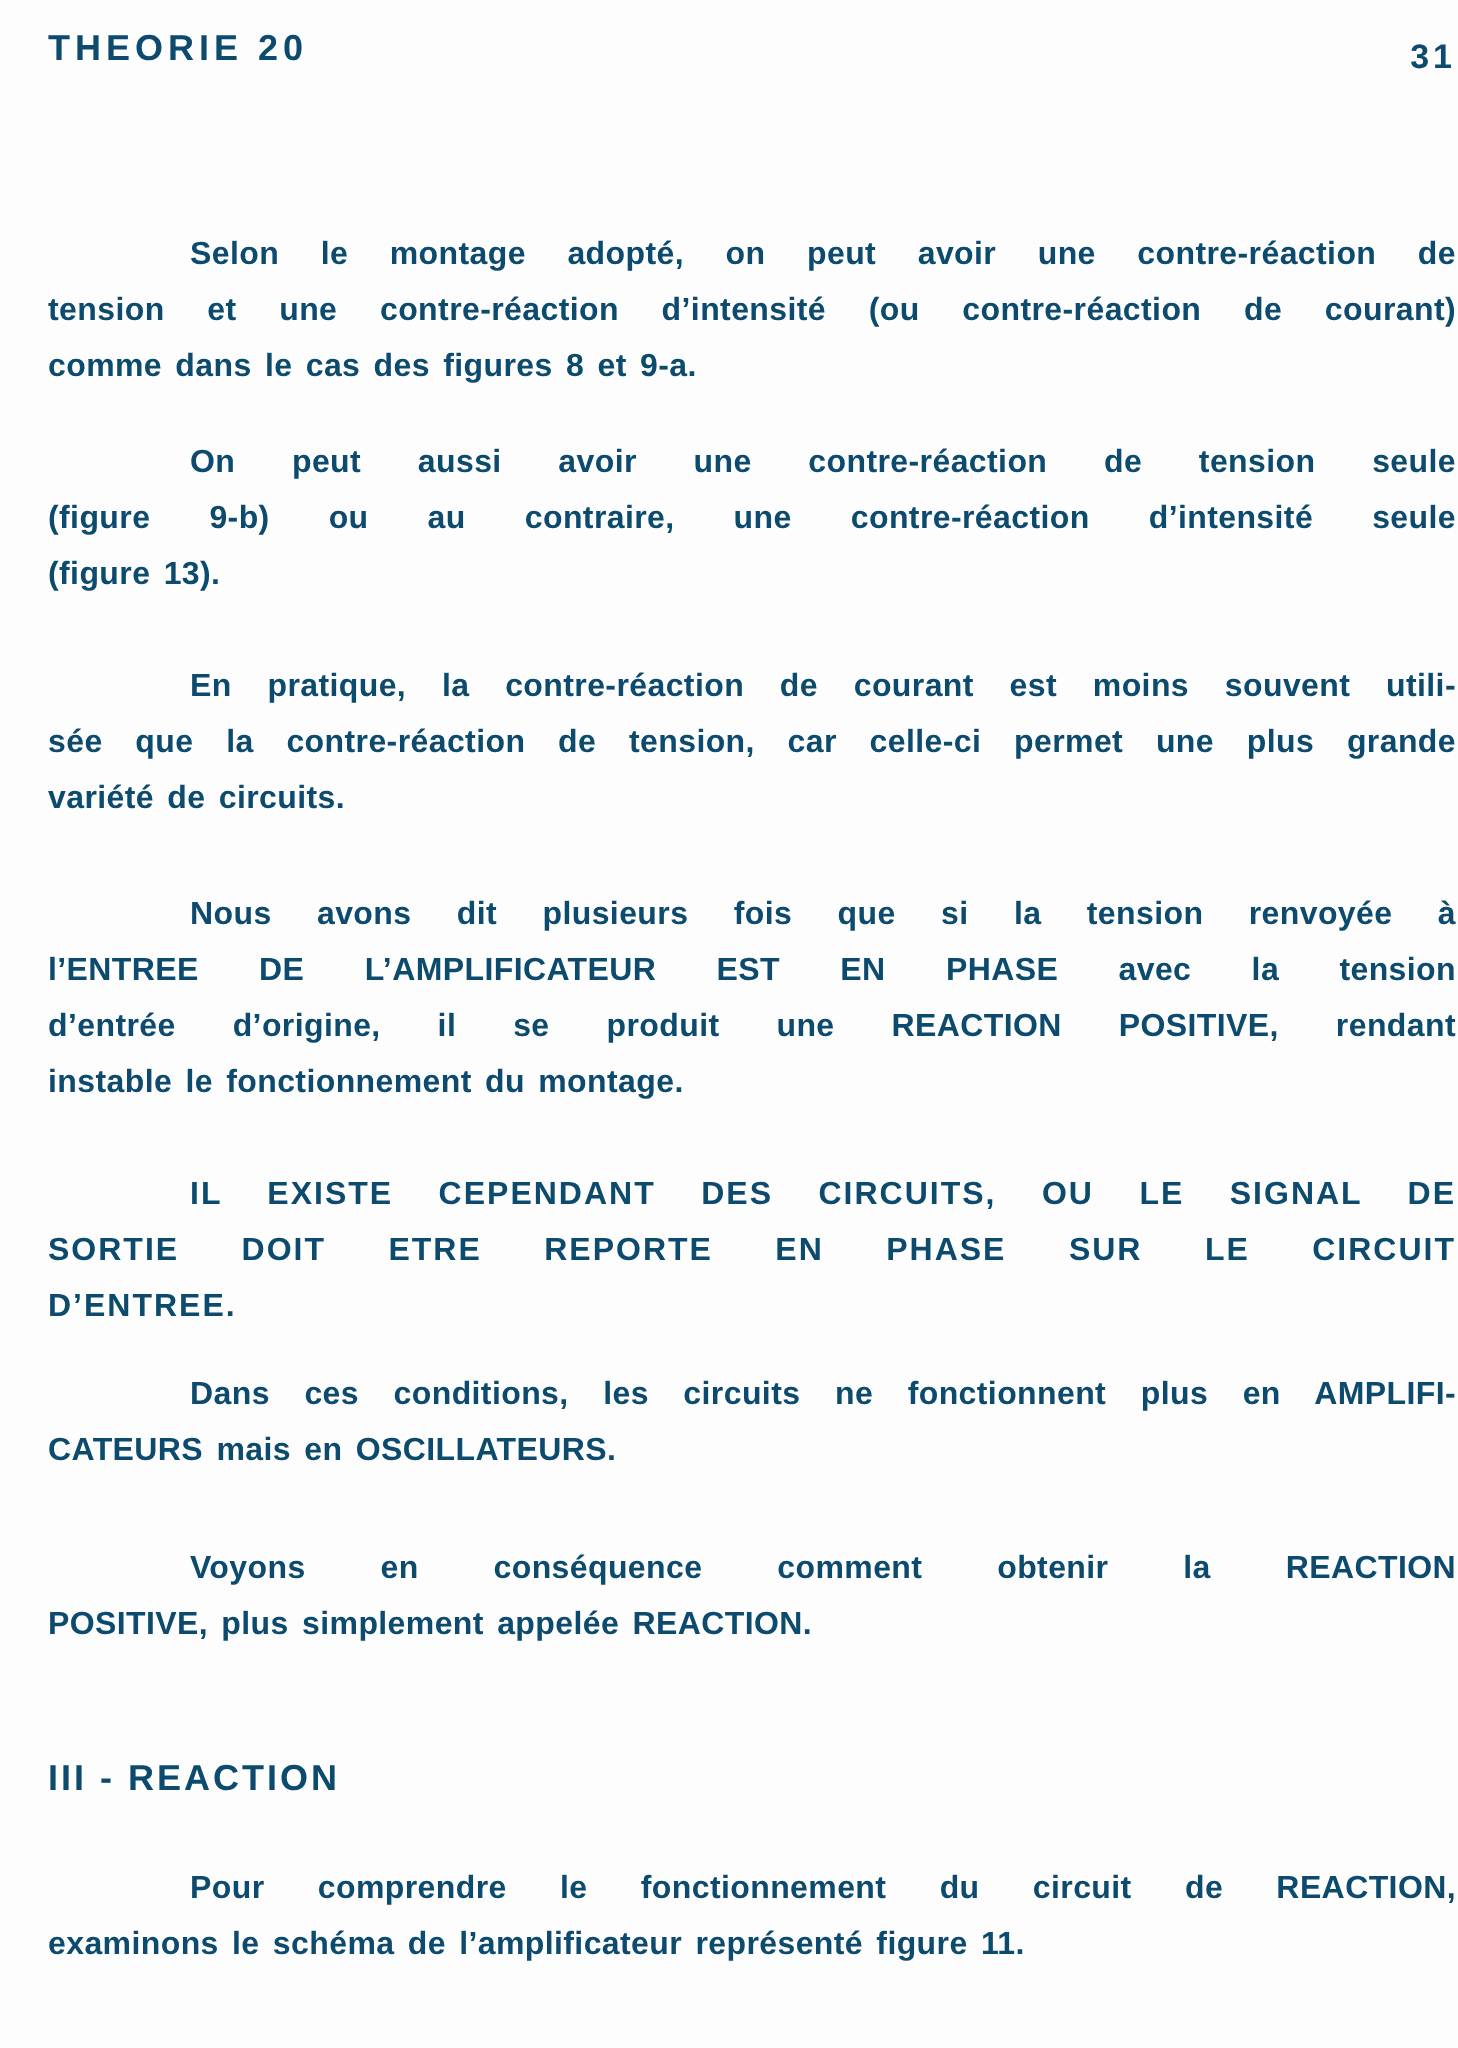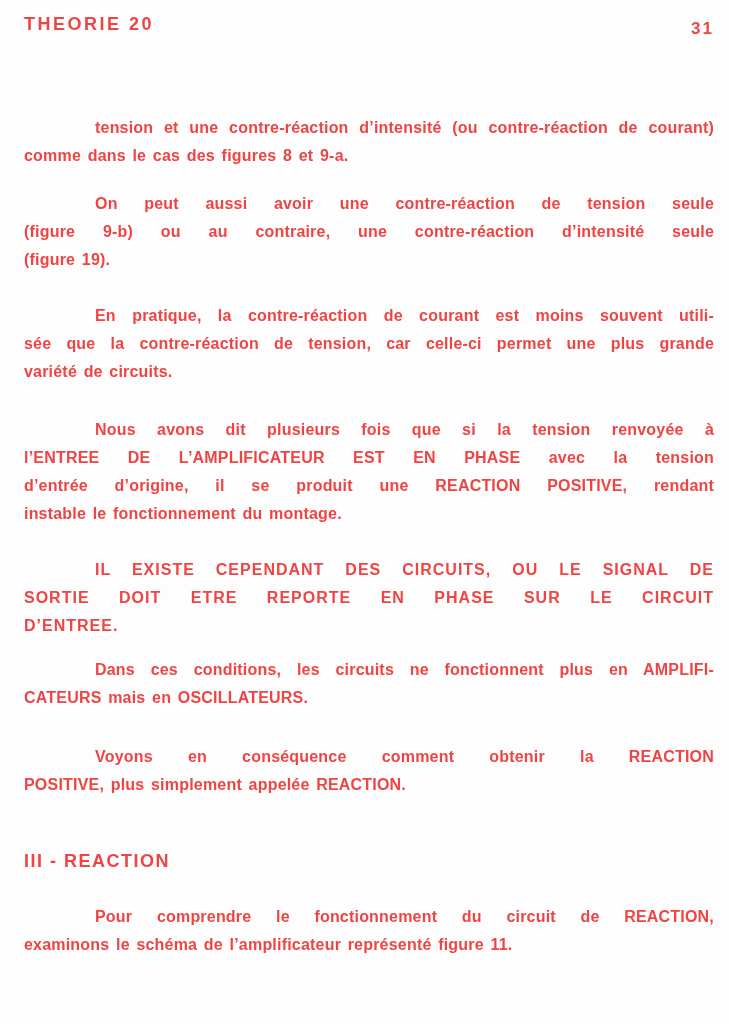--- a/index.html
+++ b/index.html
@@ -4,24 +4,24 @@
 <style>
   html, body { margin: 0; padding: 0; }
   body {
     width: 729px; height: 1024px;
     background: #fdfdfd;
     overflow: hidden;
   }
   .page {
     box-sizing: border-box;
     width: 729px; height: 1024px;
-    padding: 10px 15px 0 24px;
+    padding: 10px 1px 0 24px;
     font-family: "Liberation Sans", "DejaVu Sans", sans-serif;
     font-weight: 700;
-    color: #ef4444;
+    color: #0c4a6e;
     font-size: 16px;
   }
   .hdr {
     display: flex;
     justify-content: space-between;
     align-items: flex-start;
     line-height: 28px;
   }
   .hdr .sec { font-size: 18px; letter-spacing: 2.5px; }
   .hdr .num { font-size: 17px; letter-spacing: 2px; margin-top: 5px; }
@@ -56,27 +56,28 @@
 <body>
 
 <div class="page">
 
   <div class="hdr">
     <span class="sec">THEORIE 20</span>
     <span class="num">31</span>
   </div>
 
   <div class="para p1">
+      <div class="line">Selon le montage adopté, on peut avoir une contre-réaction de</div>
       <div class="line">tension et une contre-réaction d’intensité (ou contre-réaction de courant)</div>
       <div class="line">comme dans le cas des figures 8 et 9-a.</div>
     </div>
   <div class="para p2">
       <div class="line">On peut aussi avoir une contre-réaction de tension seule</div>
       <div class="line">(figure 9-b) ou au contraire, une contre-réaction d’intensité seule</div>
-      <div class="line">(figure 19).</div>
+      <div class="line">(figure 13).</div>
     </div>
   <div class="para p3">
       <div class="line">En pratique, la contre-réaction de courant est moins souvent utili-</div>
       <div class="line">sée que la contre-réaction de tension, car celle-ci permet une plus grande</div>
       <div class="line">variété de circuits.</div>
     </div>
   <div class="para p4">
       <div class="line">Nous avons dit plusieurs fois que si la tension renvoyée à</div>
       <div class="line">l’ENTREE DE L’AMPLIFICATEUR EST EN PHASE avec la tension</div>
       <div class="line">d’entrée d’origine, il se produit une REACTION POSITIVE, rendant</div>

